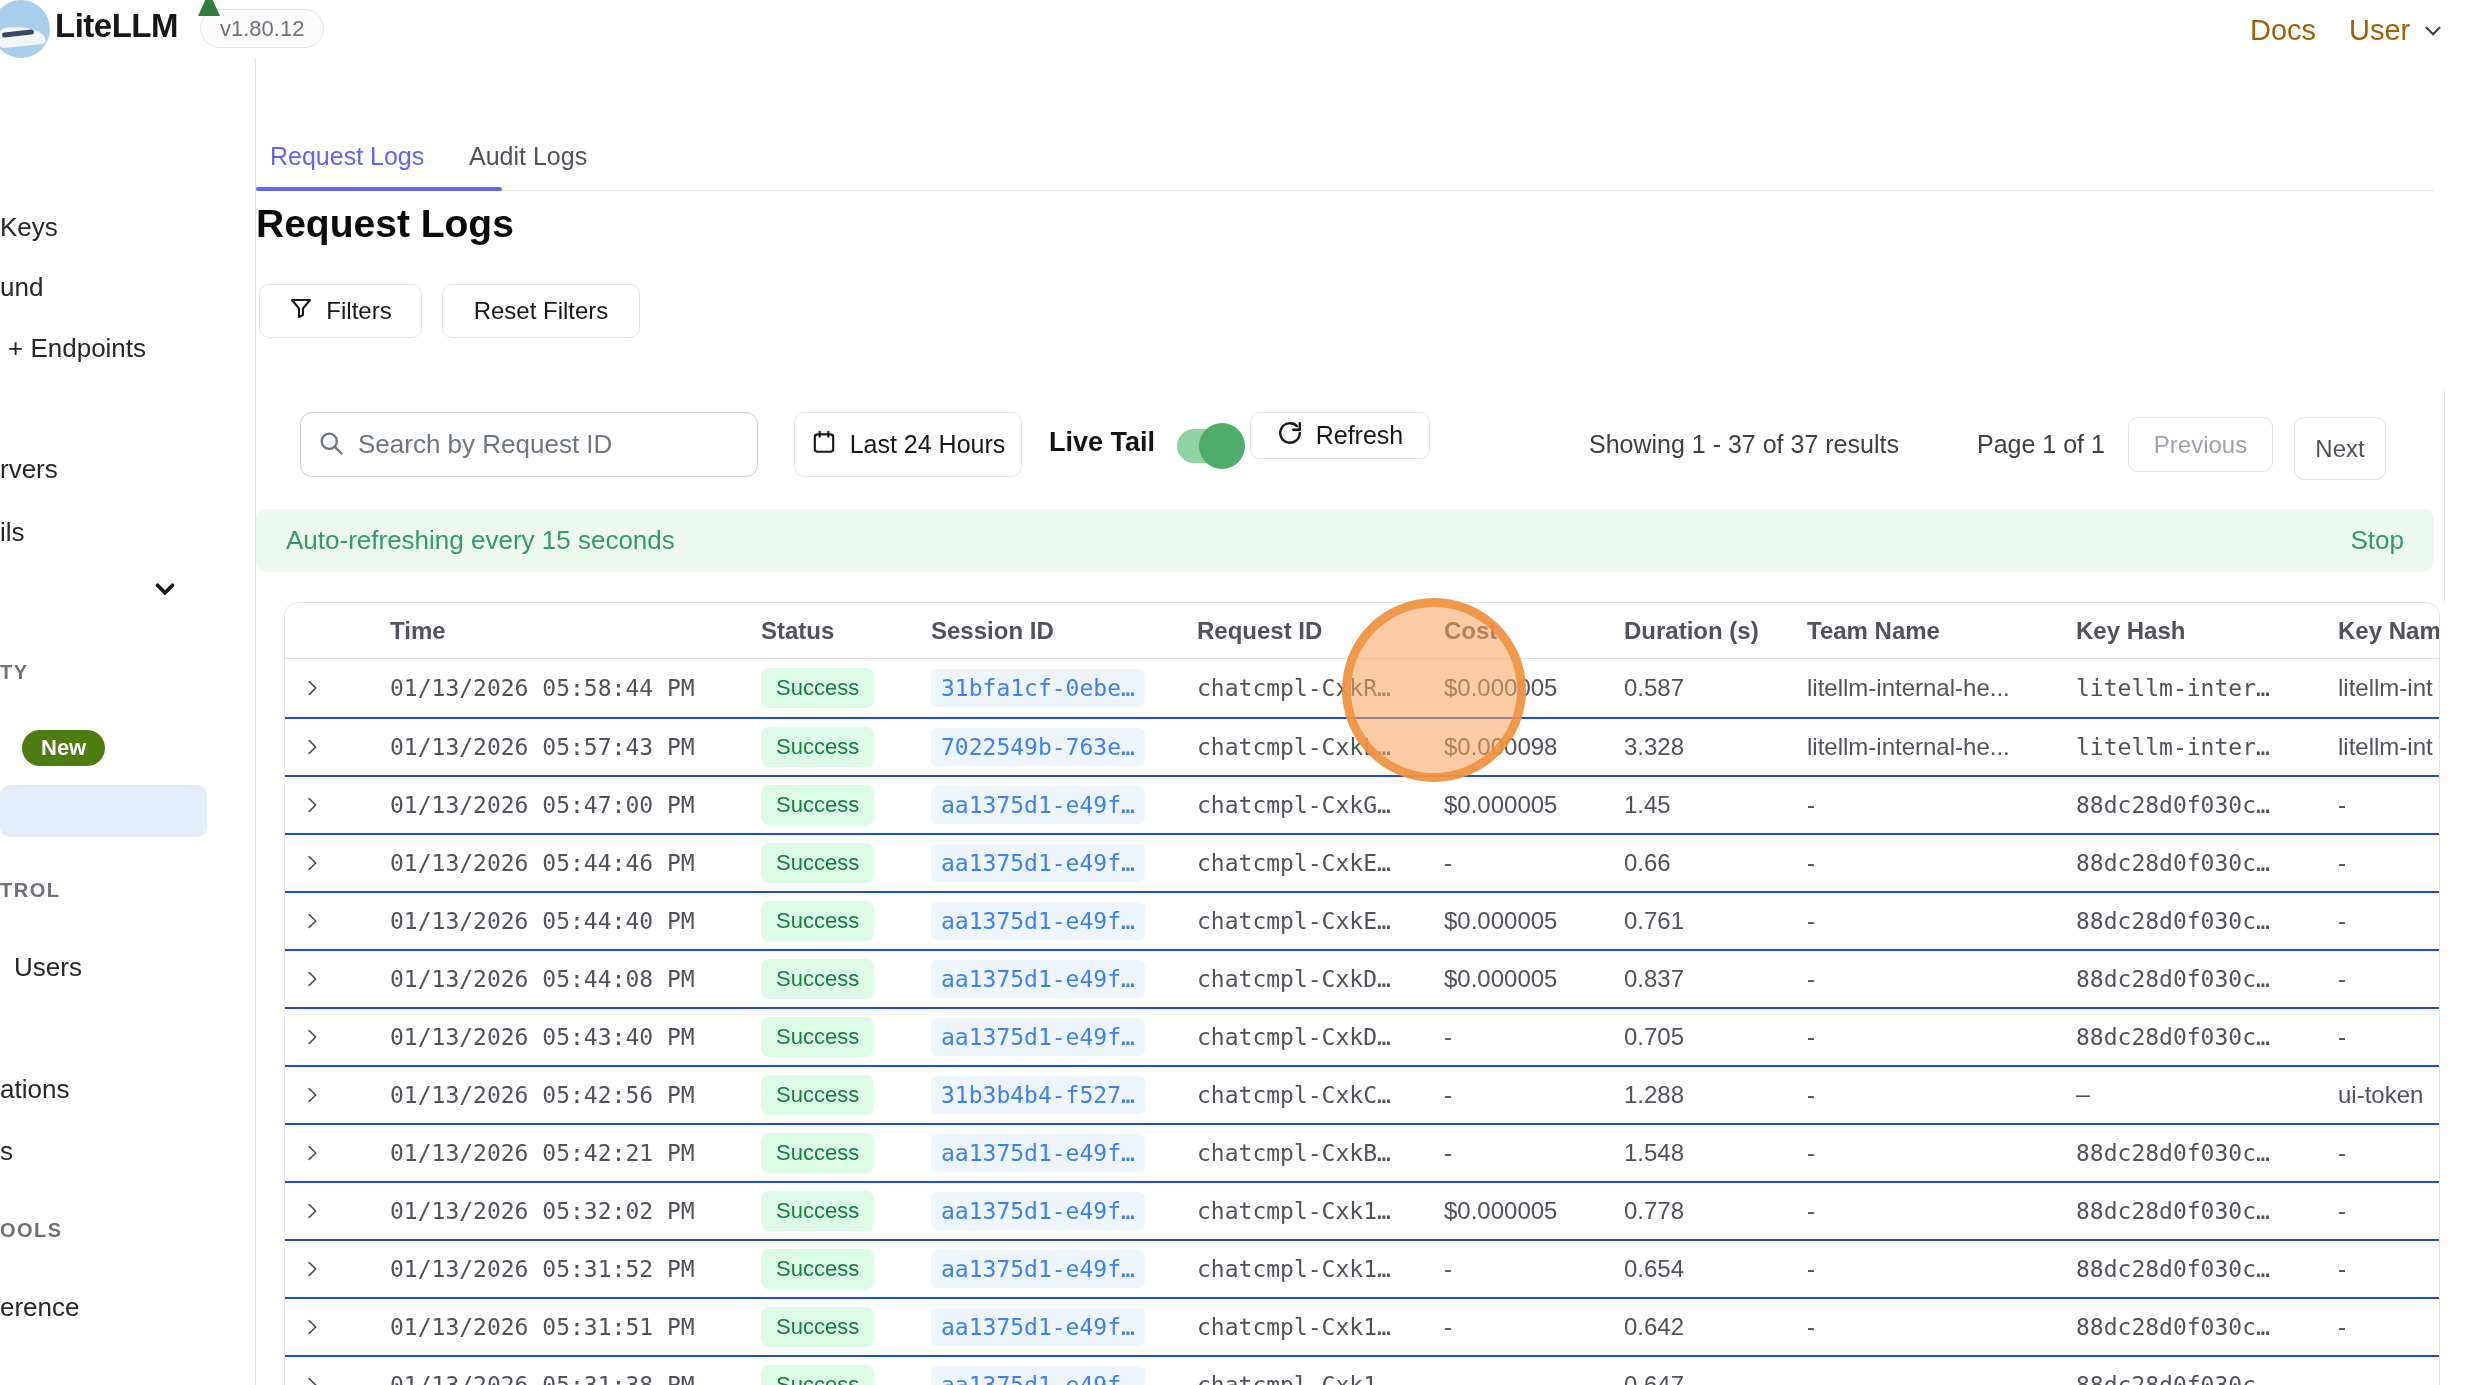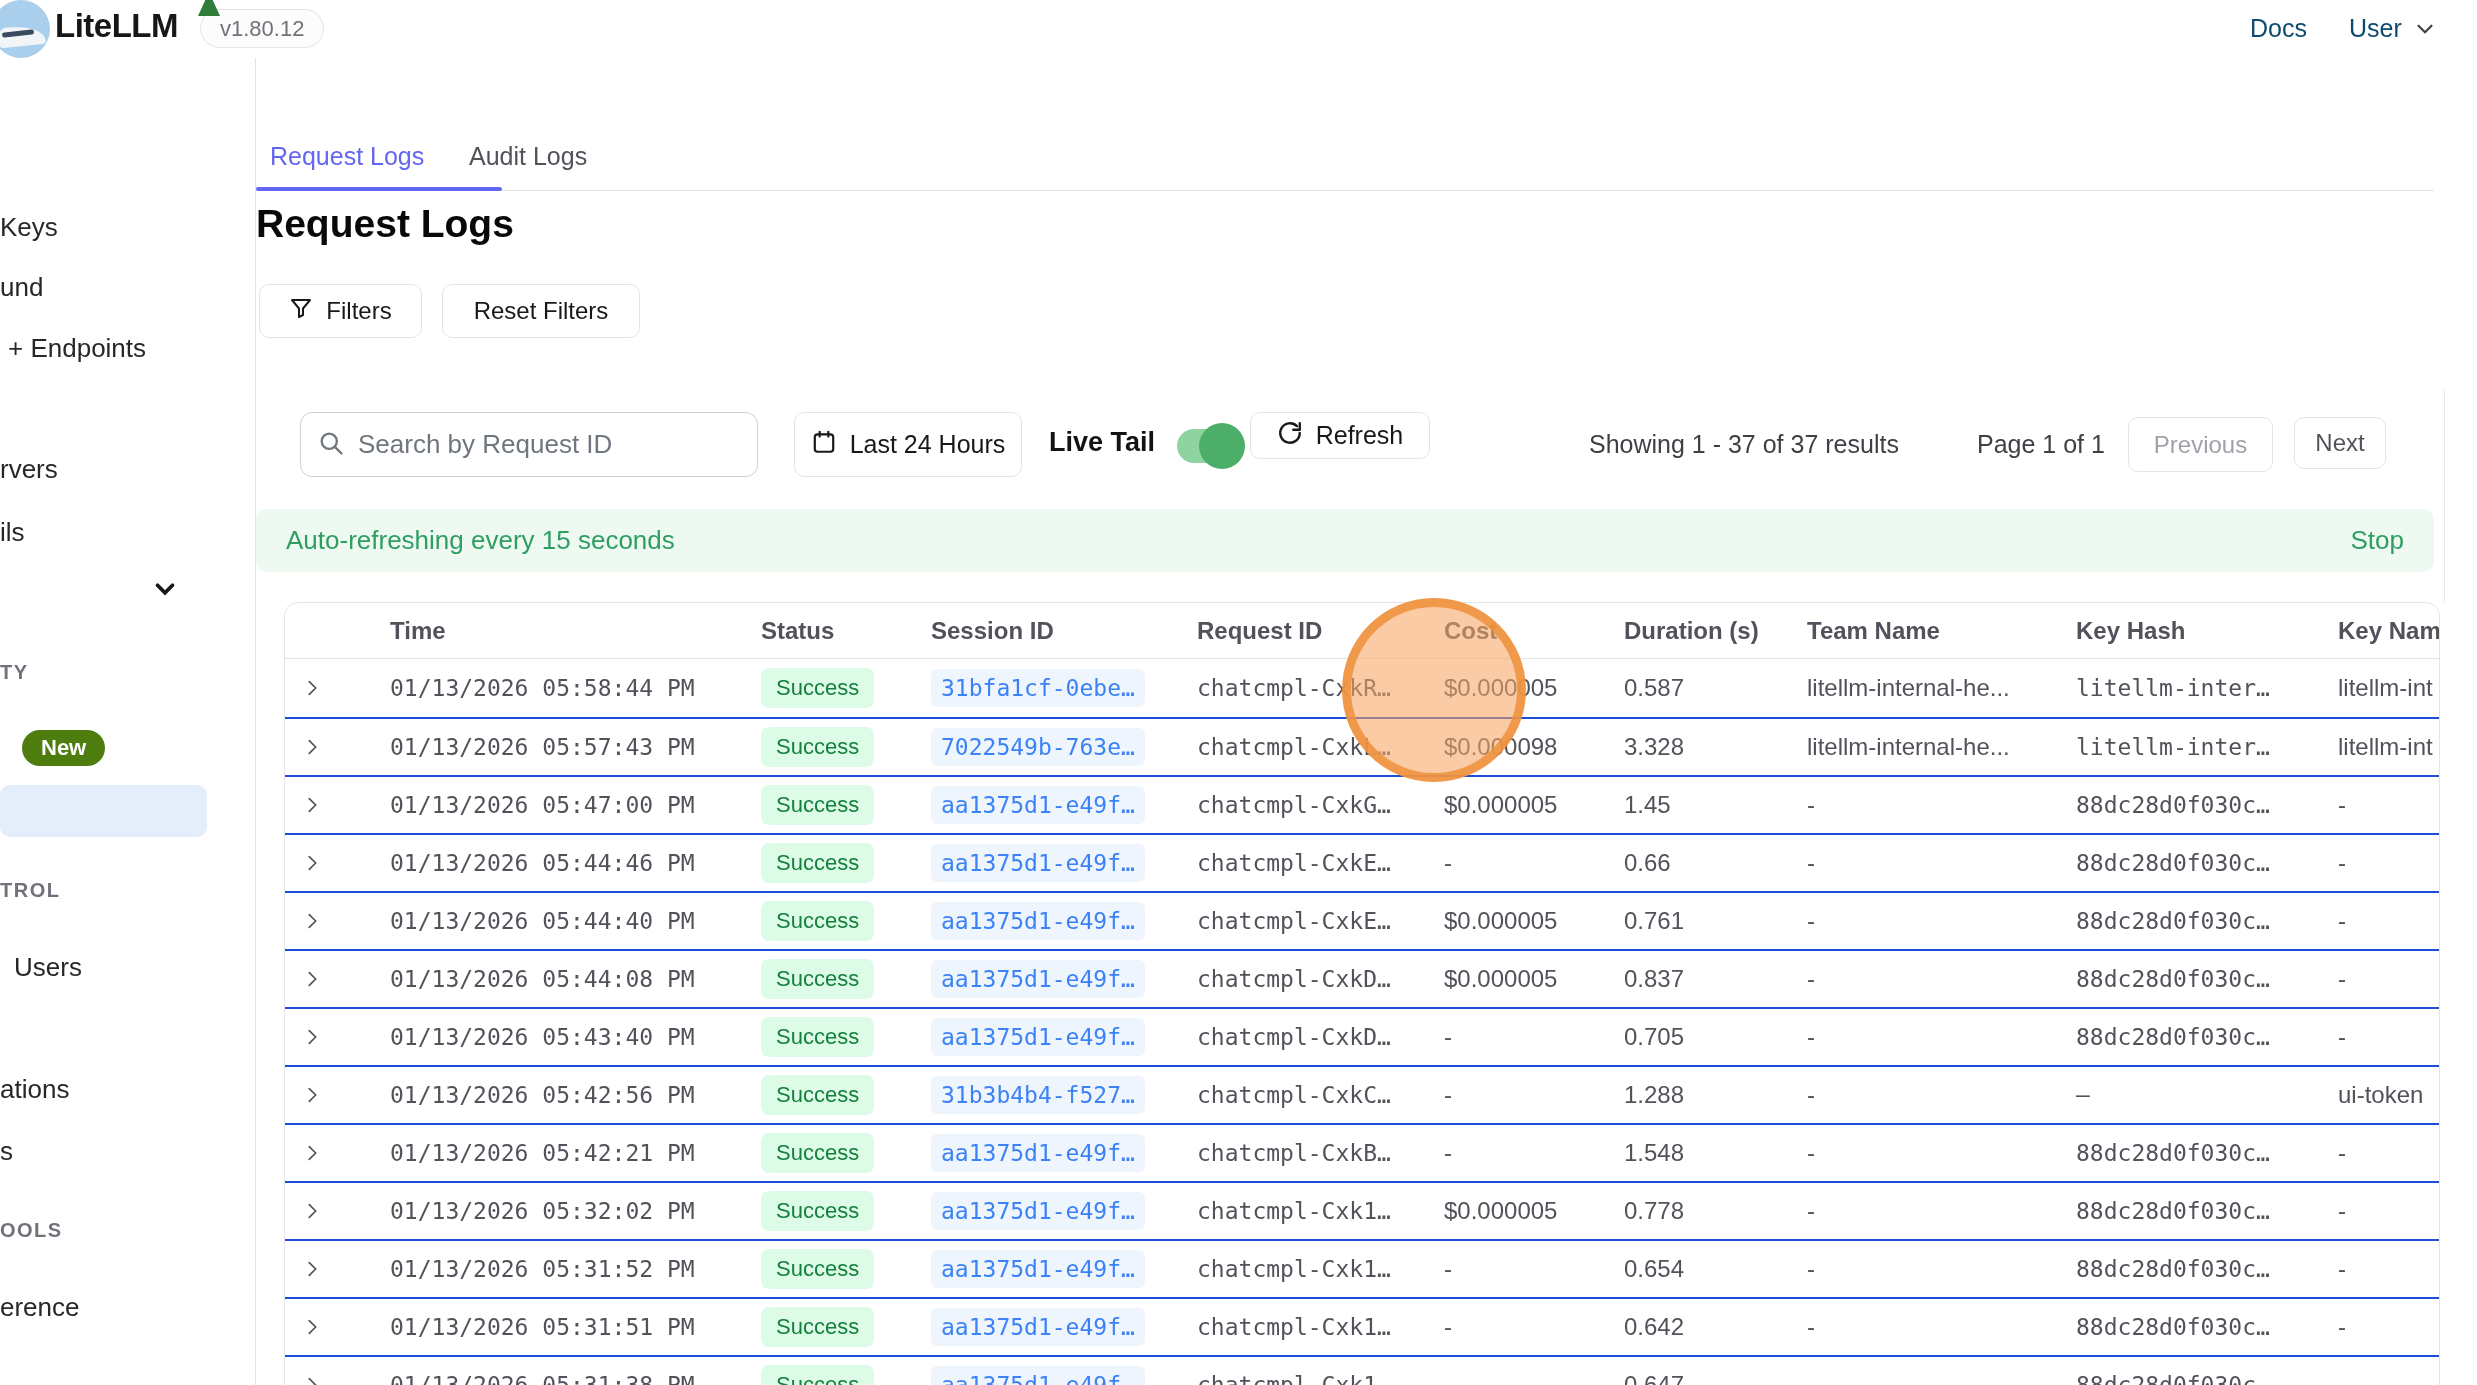--- a/index.html
+++ b/index.html
@@ -13,21 +13,21 @@
     background:#a9cfec; overflow:hidden; }
   .train-body { position:absolute; left:7px; top:26px; width:46px; height:20px; background:#f2f5f8;
     border-radius:10px 100% 4px 4px; transform:rotate(-6deg); }
   .train-stripe { position:absolute; left:10px; top:31px; width:32px; height:5px; background:#3a4a5f;
     border-radius:3px; transform:rotate(-6deg); }
   .brand { position:absolute; left:55px; top:7px; font-size:33px; font-weight:800; letter-spacing:-0.5px; color:#17171a; }
   .tree { position:absolute; left:198px; top:-8px; width:0; height:0;
     border-left:11px solid transparent; border-right:11px solid transparent; border-bottom:24px solid #2e7d3a; z-index:2; }
   .version-badge { position:absolute; left:200px; top:9px; height:39px; line-height:37px; padding:0 19px;
     border:1px solid #e4e4e7; border-radius:20px; background:#fcfcfd; color:#71717a; font-size:22px; }
-  .nav-link { position:absolute; top:14px; font-size:25px; color:#0c4a6e; cursor:pointer; }
+  .nav-link { position:absolute; top:14px; font-size:29px; color:#a16207; cursor:pointer; }
   .nav-docs { left:2250px; }
   .nav-user { left:2349px; display:flex; align-items:center; gap:10px; }
   .chev-down svg { display:block; }
 
   
   .sidebar { position:absolute; top:58px; left:0; width:256px; height:1327px; background:#fff;
     border-right:1px solid #e4e4e7; z-index:10; }
   .side-item { position:absolute; left:0; font-size:26px; color:#27272a; line-height:32px; white-space:nowrap; cursor:pointer; }
   .side-section { position:absolute; left:0; font-size:20px; font-weight:700; color:#71717a; letter-spacing:1.5px; white-space:nowrap; }
   .new-badge { position:absolute; left:22px; background:#4d7c0f; color:#fff; border-radius:19px;
@@ -58,21 +58,21 @@
   .search-box input::placeholder { color:#6f7680; }
   .btn-range   { position:absolute; left:794px; top:412px; width:228px; height:65px; font-size:25px; }
   .livetail-label { position:absolute; left:1049px; top:427px; font-size:27px; font-weight:600; color:#131316; }
   .toggle { position:absolute; left:1177px; top:429px; width:62px; height:34px; border-radius:17px;
     background:#8fd4a0; cursor:pointer; }
   .toggle .knob { position:absolute; right:-6px; top:-6px; width:46px; height:46px; border-radius:50%; background:#4cae68; }
   .btn-refresh { position:absolute; left:1250px; top:412px; width:180px; height:47px; font-size:25px; }
   .results-info { position:absolute; left:1589px; top:430px; font-size:25px; color:#3f3f46; }
   .page-info    { position:absolute; left:1951px; top:430px; font-size:25px; color:#3f3f46;margin-left:26px; }
   .btn-prev { position:absolute; left:2128px; top:417px; width:145px; height:55px; color:#a1a1aa; font-size:24px; }
-  .btn-next { position:absolute; left:2294px; top:417px; width:92px;  height:52px; color:#52525b; font-size:24px; }
+  .btn-next { position:absolute; left:2294px; top:417px; width:92px;  height:63px; color:#52525b; font-size:24px; }
 
   
   .banner { position:absolute; left:256px; top:509px; width:2178px; height:63px; background:#eefaf1;
     border-radius:10px; display:flex; align-items:center; justify-content:space-between; padding:0 30px;
     font-size:26px; color:#2f9e63; }
   .banner .stop { cursor:pointer; }
 
   
   .card { position:absolute; left:284px; top:602px; width:2156px; height:880px; background:#fff;
     border:1px solid #e4e4e7; border-radius:14px 14px 0 0; overflow:hidden; }

